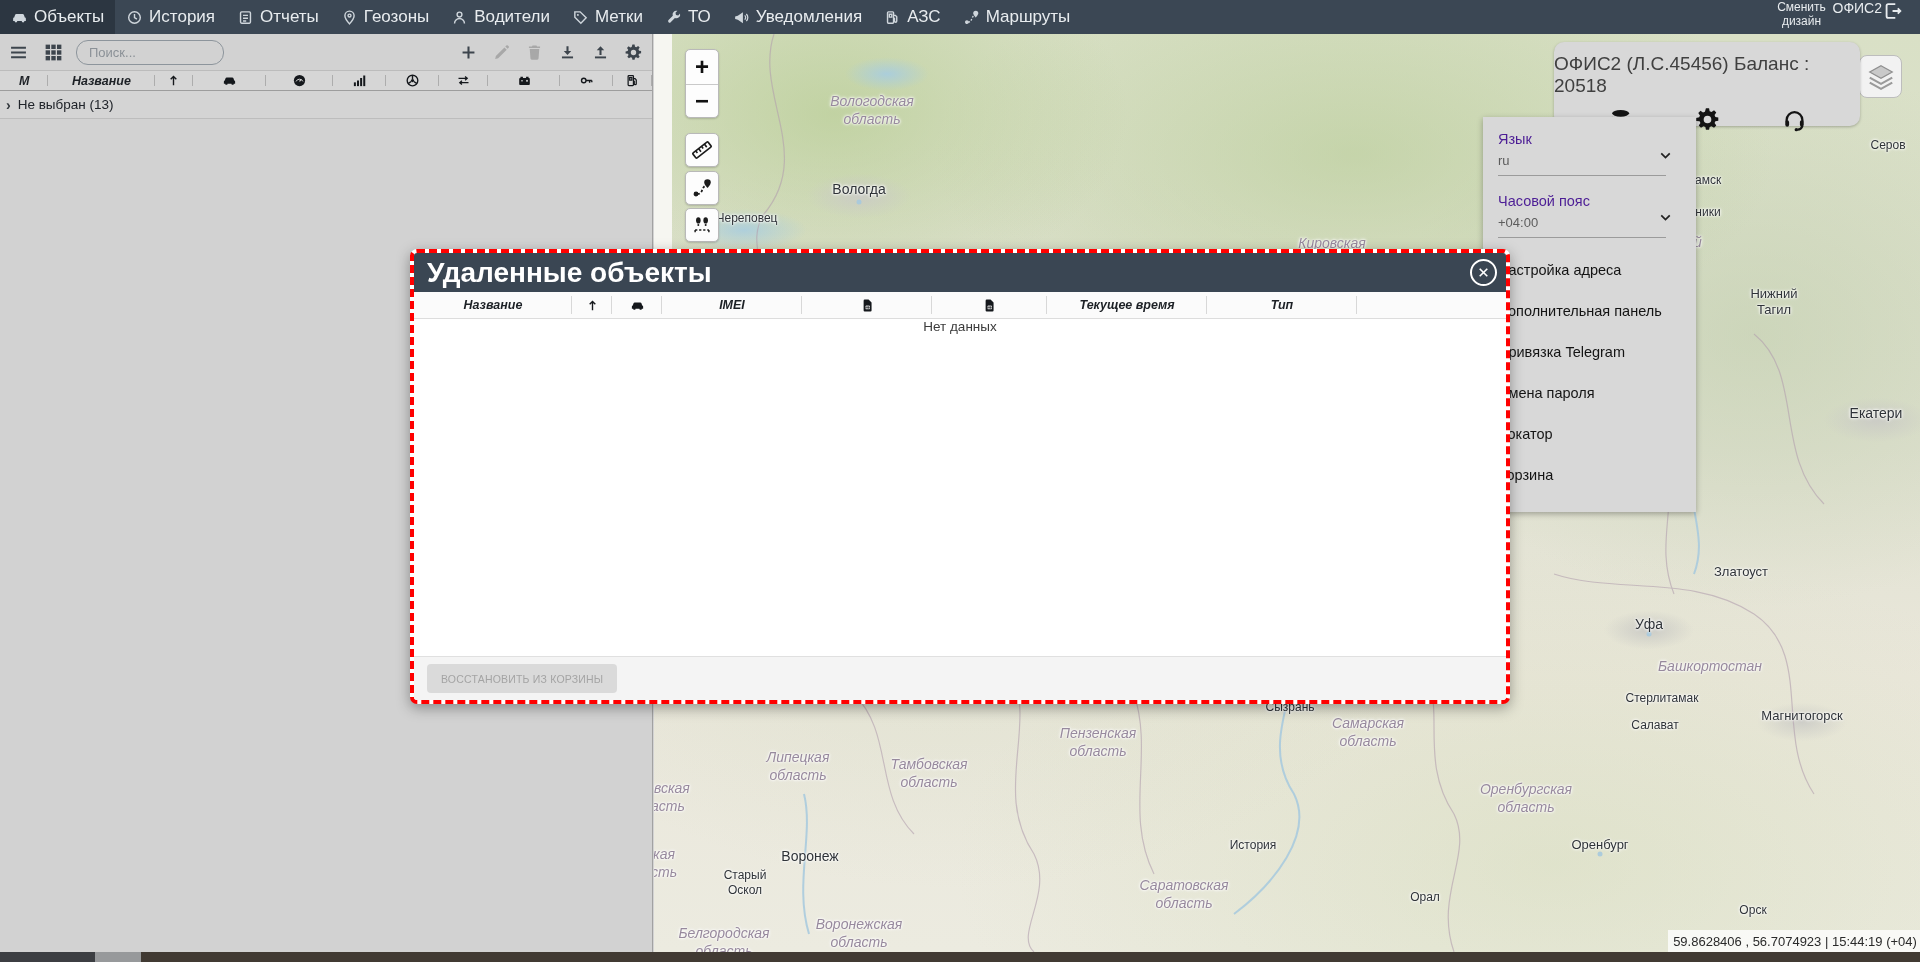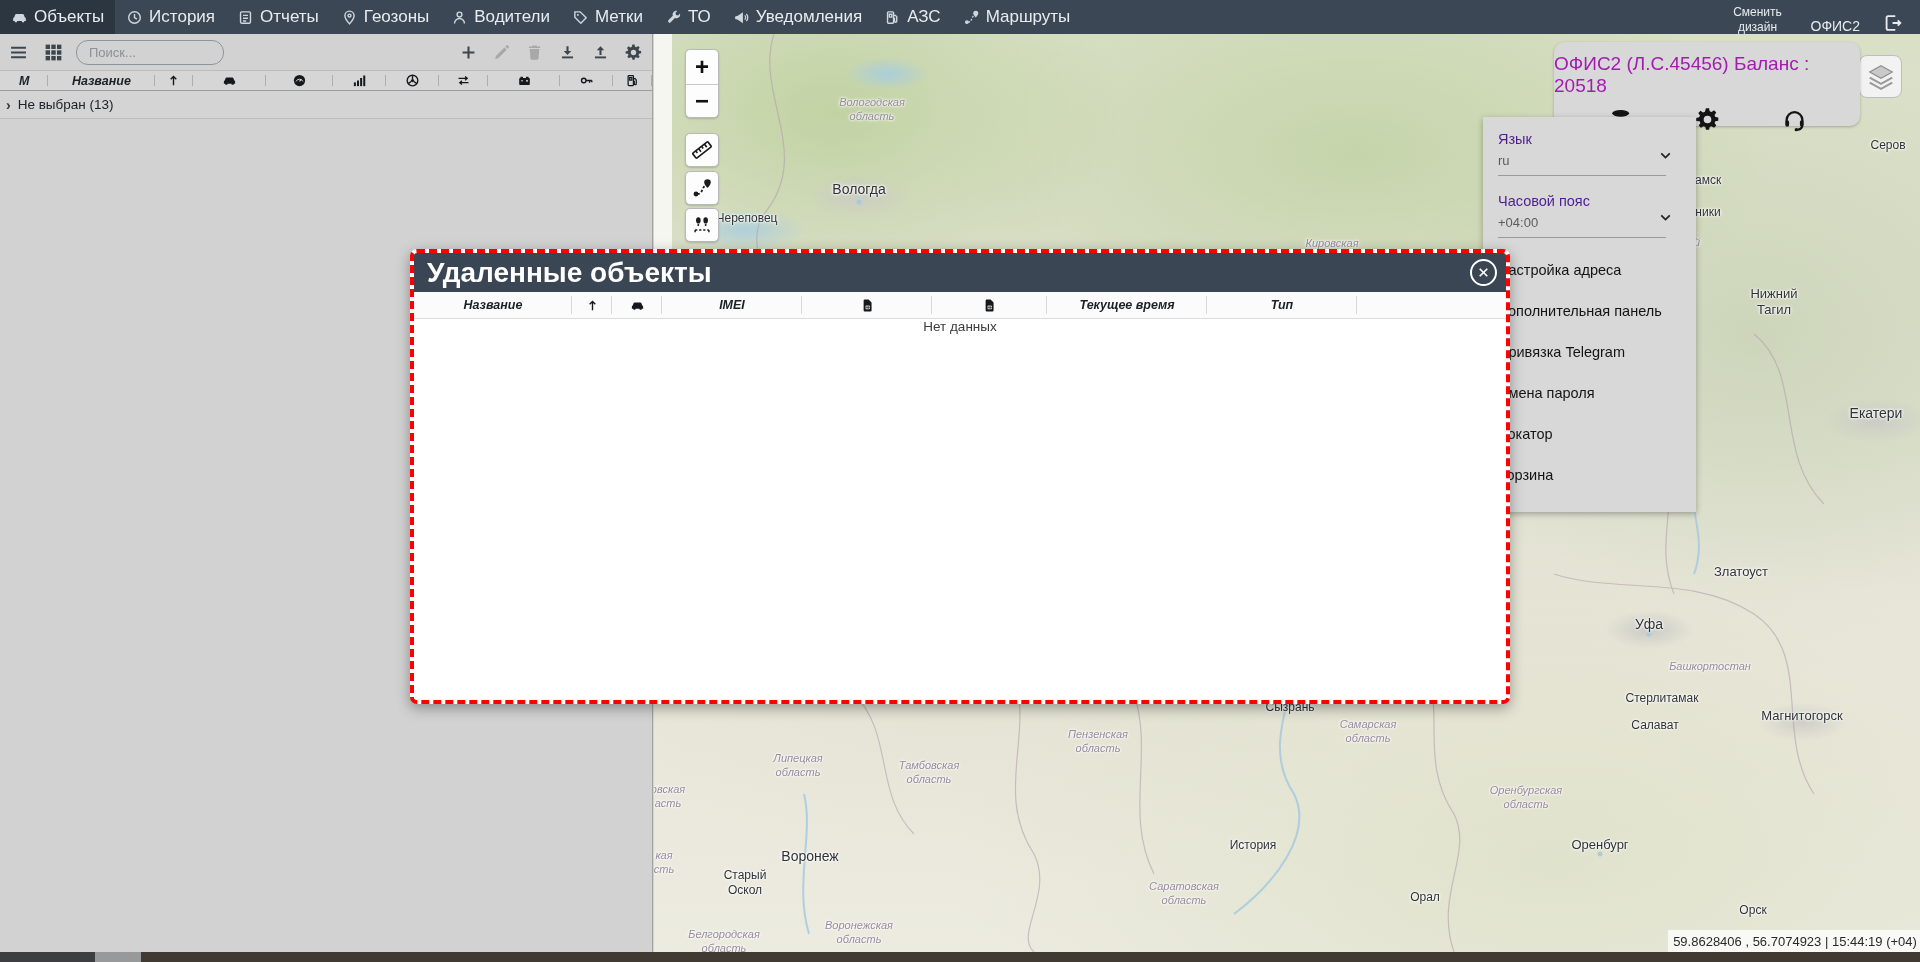--- a/index.html
+++ b/index.html
@@ -5,21 +5,21 @@
   * { margin:0; padding:0; box-sizing:border-box; }
   body { font-family:"Liberation Sans", sans-serif; background:#888; }
   .app { position:relative; width:1920px; height:962px; overflow:hidden; background:#d3d3d3; }
 
   
   .topnav { position:absolute; left:0; top:0; width:100%; height:34px; background:#3b4754;
             display:flex; align-items:stretch; color:#e8ecef; z-index:40; }
   .nav-item { display:flex; align-items:center; gap:6px; padding:0 11px; font-size:17px; cursor:pointer; }
   .nav-item.active { background:#2c3641; }
   .nav-item .ic { width:17px; height:17px; color:#cfd6dc; }
-  .nav-right { margin-left:auto; display:flex; align-items:flex-end; gap:22px; padding-right:16px; }
+  .nav-right { margin-left:auto; display:flex; align-items:flex-start; padding-right:16px; }
   .chg-design { font-size:12px; width:62px; text-align:center; line-height:1.2; cursor:pointer; }
   .nav-user { font-size:14px; cursor:pointer; }
   .nav-logout { width:22px; height:22px; color:#e8ecef; cursor:pointer; }
   .ic { display:inline-block; }
   svg.ic { vertical-align:middle; }
 
   
   .sidebar { position:absolute; left:0; top:34px; width:653px; bottom:10px; background:#d2d2d2;
              border-right:1px solid #a2a2a2; z-index:2; }
   .sb-toolbar { display:flex; align-items:center; height:36px; padding:0 8px; }
@@ -57,38 +57,38 @@
       radial-gradient(500px 380px at 1100px 300px, rgba(188,203,168,.5), transparent 72%),
       radial-gradient(700px 500px at 300px 480px, rgba(203,213,183,.4), transparent 75%),
       radial-gradient(800px 420px at 900px 830px, rgba(196,210,160,.3), transparent 75%),
       linear-gradient(180deg, #d9e0c6 0%, #dfe1d0 45%, #eae7db 70%, #ecebe0 100%);
   }
   .tilegap { position:absolute; left:0; top:0; width:18px; height:216px; background:#f6f6f1; }
   .map-deco { position:absolute; left:0; top:0; }
   .maplabel { position:absolute; transform:translate(-50%,-50%); white-space:pre-line; text-align:center;
               color:#2f3338; font-size:13px; line-height:1.25;
               text-shadow:0 0 2px #fff, 0 0 3px #fff, 0 0 4px rgba(255,255,255,.8); }
-  .maplabel.region { color:#97899d; font-style:italic; font-size:11px; }
+  .maplabel.region { color:#97899d; font-style:italic; font-size:14px; }
 
   .map-ctl { position:absolute; width:34px; background:#fdfdfd; border:1px solid #b9b9b9; border-radius:5px;
              display:flex; flex-direction:column; align-items:center; justify-content:center;
              color:#1c1c1c; cursor:pointer; z-index:5; box-shadow:0 1px 2px rgba(0,0,0,.18); }
   .zoom-group { left:31px; top:15px; height:69px; padding:0; }
   .zoom-btn { width:100%; height:34px; display:flex; align-items:center; justify-content:center;
               font-size:24px; font-weight:bold; color:#111; cursor:pointer; }
   .zoom-btn + .zoom-btn { border-top:1px solid #c9c9c9; }
   .ctl-ruler { left:31px; top:99px;  height:34px; }
   .ctl-route { left:31px; top:137px; height:34px; }
   .ctl-foot  { left:31px; top:174px; height:34px; }
   .map-ctl .ic { width:22px; height:22px; color:#1c1c1c; }
 
   .user-panel { position:absolute; left:900px; top:8px; width:306px; height:84px; background:#d8d8d8;
                 border-radius:10px; z-index:10; box-shadow:0 1px 3px rgba(0,0,0,.25);
                 display:flex; flex-direction:column; align-items:center; padding-top:11px; }
-  .user-panel-title { font-size:19px; color:#a21caf; }
+  .user-panel-title { font-size:19px; color:#404040; }
   .user-panel-icons { display:flex; width:100%; padding:0 52px; justify-content:space-between; margin-top:9px; }
   .user-panel-icons .ic { width:27px; height:27px; color:#141414; cursor:pointer; }
 
   .layers-btn { position:absolute; left:1205px; top:21px; width:43px; height:43px; background:#f2f2f2;
                 border:1px solid #bdbdbd; border-radius:8px; display:flex; align-items:center; justify-content:center;
                 z-index:9; cursor:pointer; }
   .layers-btn .ic { width:30px; height:30px; }
 
   .user-menu { position:absolute; left:829px; top:83px; width:213px; height:395px; background:#d8d8d8;
                z-index:11; box-shadow:0 2px 6px rgba(0,0,0,.3); padding:14px 0 0 15px; }
@@ -683,16 +683,19 @@
         <div class="md-col" style="width: 160px;">
           <span>Текущее время</span>
         </div>
         <div class="md-col" style="width: 150px;">
           <span>Тип</span>
         </div>
       </div>
     <div class="modal-body">
       <div class="modal-empty">Нет данных</div>
     </div>
+    <div class="modal-footer">
+      <button class="restore-btn" disabled="">ВОССТАНОВИТЬ ИЗ КОРЗИНЫ</button>
+    </div>
   </div>
 
   <div class="bottombar"></div>
 </div>
 
 </body></html>

